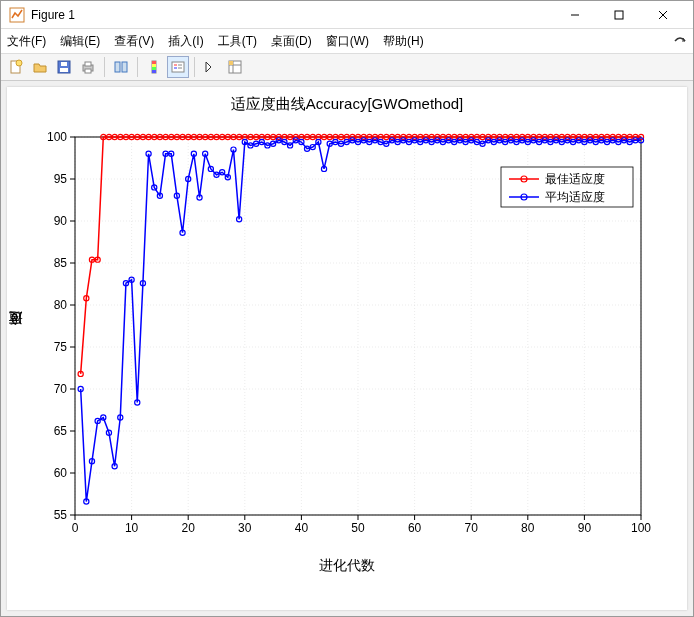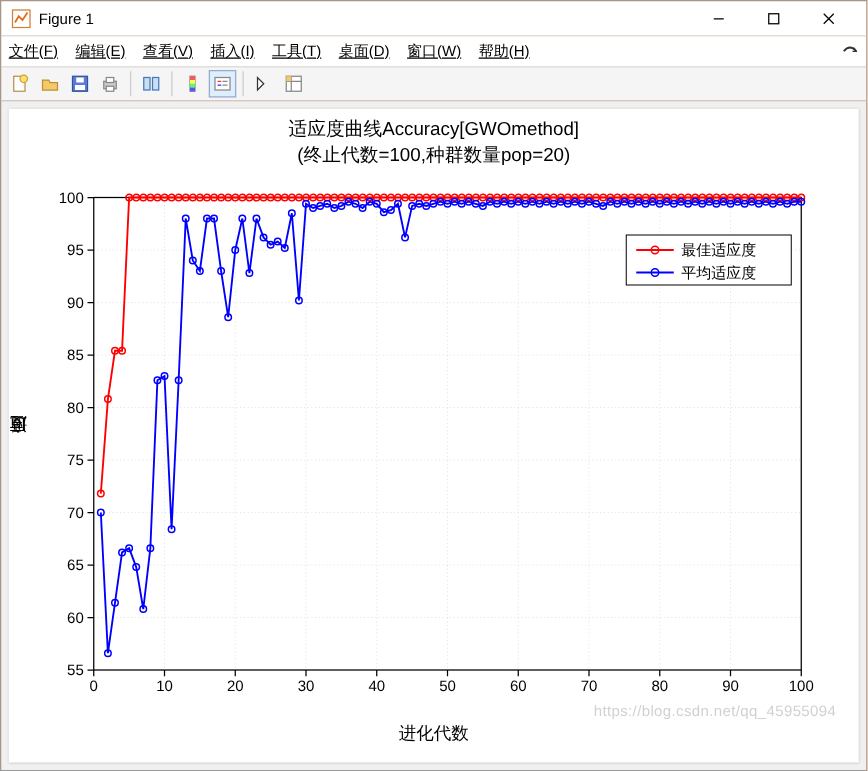--- a/index.html
+++ b/index.html
@@ -1,24 +1,24 @@
 <!DOCTYPE html>
 <html><head>
 <meta charset="utf-8">
 <style>
   * { box-sizing: border-box; margin: 0; padding: 0; }
   body { font-family: "Segoe UI", Arial, sans-serif; font-size: 12px; background: #fff; width: 694px; }
-  .window { width: 694px; height: 617px; border: 1px solid #999; background: #f97316; display: flex; flex-direction: column; }
+  .window { width: 694px; height: 617px; border: 1px solid #999; background: #d946ef; display: flex; flex-direction: column; }
   .titlebar { height: 28px; background: #fff; display: flex; align-items: center; padding: 0 8px; border-bottom: 1px solid #ddd; }
   .titlebar .icon { width: 16px; height: 16px; margin-right: 6px; display: flex; align-items: center; justify-content: center; }
   .titlebar .title { flex: 1; font-size: 12px; color: #000; }
   .winbtns { display: flex; gap: 0; }
   .winbtn { width: 44px; height: 28px; display: flex; align-items: center; justify-content: center; color: #000; }
   .menubar { height: 24px; background: #fff; display: flex; align-items: center; padding: 0 6px; gap: 14px; font-size: 12px; color: #000; }
-  .menubar span { cursor: default; text-decoration: underline; }
+  .menubar span { cursor: default; }
   .toolbar { height: 28px; background: #f5f5f5; border-top: 1px solid #ddd; border-bottom: 1px solid #ccc; display: flex; align-items: center; padding: 0 4px; gap: 2px; }
   .tbtn { width: 22px; height: 22px; display: flex; align-items: center; justify-content: center; border: 1px solid transparent; }
   .tsep { width: 1px; height: 20px; background: #ccc; margin: 0 3px; }
   .figure-area { flex: 1; background: #f0f0f0; position: relative; }
   .plot-wrapper { position: absolute; inset: 6px; background: #fff; box-shadow: 0 0 2px rgba(0,0,0,.2); }
   .chart-titles { text-align: center; padding-top: 6px; font-family: "Microsoft YaHei", SimSun, Arial; font-size: 15px; line-height: 1.4; }
   .chart-svg { display: block; }
   .watermark { position: absolute; right: 18px; bottom: 34px; color: rgba(120,120,120,.35); font-size: 12px; font-family: Arial; letter-spacing: .3px; }
   .ylabel { writing-mode: vertical-rl; transform: rotate(180deg); font-family: "Microsoft YaHei", SimSun; font-size: 14px; }
 </style>
@@ -137,21 +137,20 @@
           <rect x="2" y="2" width="4" height="4" fill="#f4c96a"></rect>
         </svg>
       </div>
   </div>
 
   <div class="figure-area">
     <div class="plot-wrapper">
 
       <div class="chart-titles">
         <div>适应度曲线Accuracy[GWOmethod]</div>
-        <div>(终止代数=100,种群数量pop=20)</div>
       </div>
 
       <div style="display:flex; align-items:center; height:calc(100% - 78px);">
         <div class="ylabel" style="width:22px; text-align:center;">适应度</div>
         <svg id="chart-svg" class="chart-svg" width="622" height="412" viewBox="0 0 622 412">
             <line x1="46" y1="6" x2="46" y2="384" stroke="#ddd" stroke-width="0.6" stroke-dasharray="1 2"></line>
             <line x1="102.6" y1="6" x2="102.6" y2="384" stroke="#ddd" stroke-width="0.6" stroke-dasharray="1 2"></line>
             <line x1="159.2" y1="6" x2="159.2" y2="384" stroke="#ddd" stroke-width="0.6" stroke-dasharray="1 2"></line>
             <line x1="215.79999999999998" y1="6" x2="215.79999999999998" y2="384" stroke="#ddd" stroke-width="0.6" stroke-dasharray="1 2"></line>
             <line x1="272.4" y1="6" x2="272.4" y2="384" stroke="#ddd" stroke-width="0.6" stroke-dasharray="1 2"></line>
@@ -421,17 +420,16 @@
             <circle cx="495" cy="48" r="3" fill="none" stroke="#ff0000" stroke-width="1.2"></circle>
             <text x="516" y="52" font-size="12" font-family="Microsoft YaHei,SimSun">最佳适应度</text>
             <line x1="480" y1="66" x2="510" y2="66" stroke="#0000ff" stroke-width="1.5"></line>
             <circle cx="495" cy="66" r="3" fill="none" stroke="#0000ff" stroke-width="1.2"></circle>
             <text x="516" y="70" font-size="12" font-family="Microsoft YaHei,SimSun">平均适应度</text>
           </svg>
       </div>
 
       <div style="text-align:center; font-family:Liberation Serif, serif; font-size:14px; margin-top:-2px;">进化代数</div>
 
-      <div class="watermark">https://blog.csdn.net/qq_45955094</div>
     </div>
   </div>
 
 </div>
 
 </body></html>

